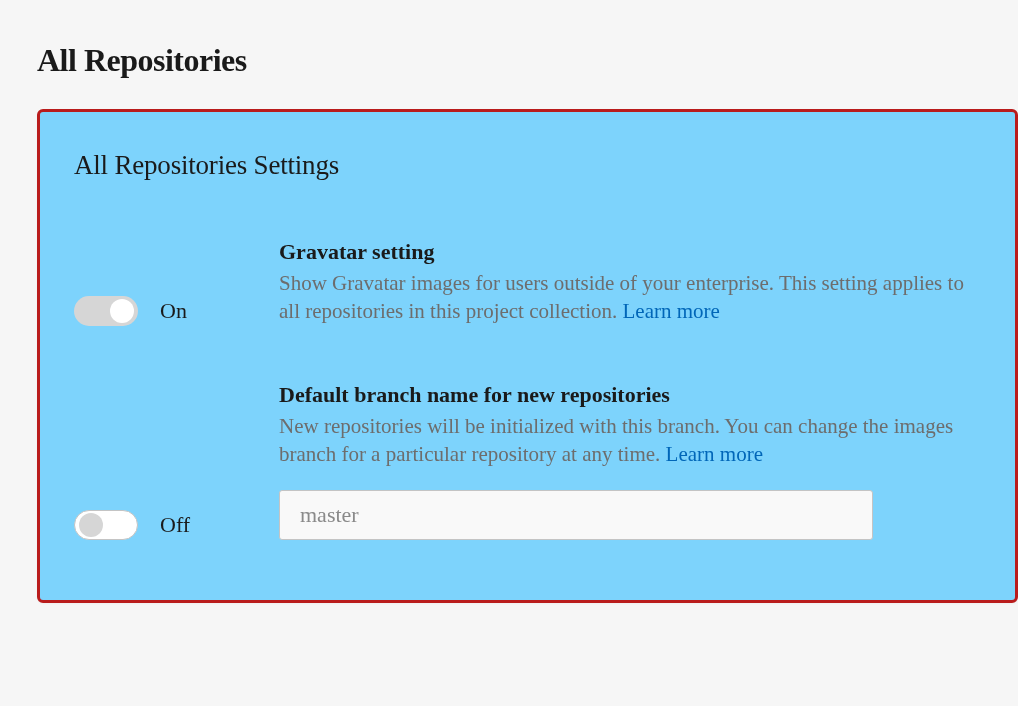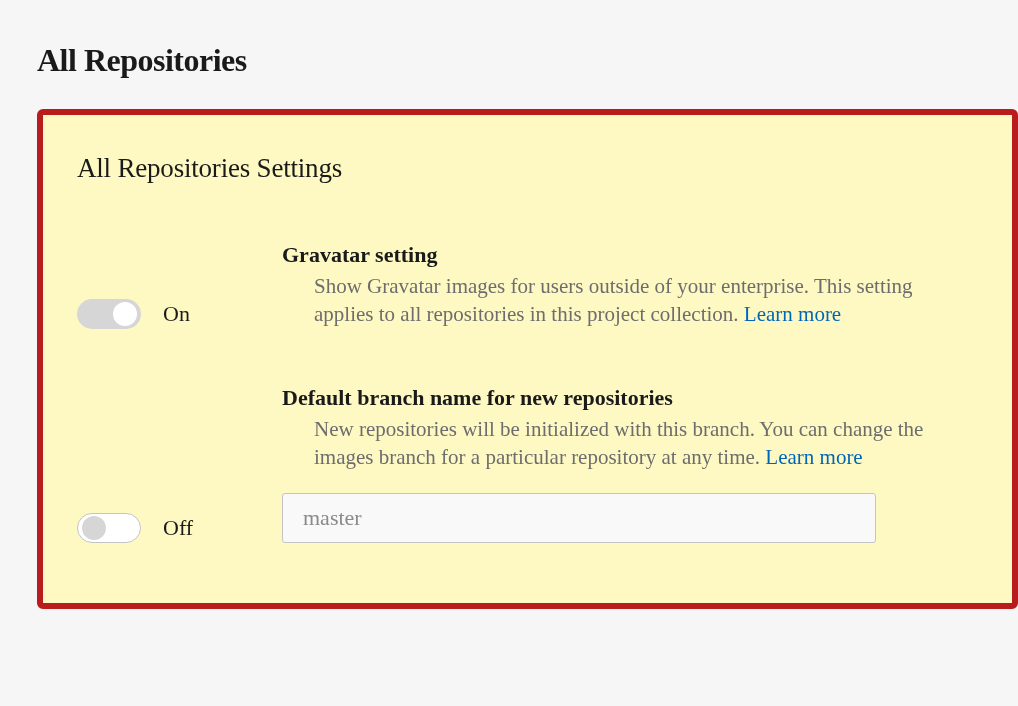--- a/index.html
+++ b/index.html
@@ -16,22 +16,22 @@
       padding: 0;
     }
     .page-title {
       font-size: 32px;
       font-weight: 700;
       color: #1a1a1a;
       padding: 42px 0 0 37px;
       letter-spacing: -0.5px;
     }
     .card {
-      background: #fef9c3;
-      border: 6px solid #b91c1c;
+      background: #7dd3fc;
+      border: 3px solid #b91c1c;
       border-radius: 6px;
       margin: 30px 0 0 37px;
       padding: 38px 42px 60px 34px;
       box-shadow: 0 1px 2px rgba(0,0,0,0.03);
     }
     .card-title {
       font-size: 27px;
       font-weight: 400;
       color: #1a1a1a;
       margin-bottom: 58px;
@@ -94,21 +94,20 @@
     .setting-title {
       font-size: 22px;
       font-weight: 700;
       color: #1a1a1a;
       margin-bottom: 4px;
     }
     .setting-desc {
       font-size: 21px;
       color: #6d6d6d;
       line-height: 1.35;
-      margin-left: 32px;
     }
     .learn-more {
       color: #0066b8;
       text-decoration: none;
       cursor: pointer;
     }
     .branch-input {
       margin-top: 22px;
       width: 594px;
       height: 50px;

